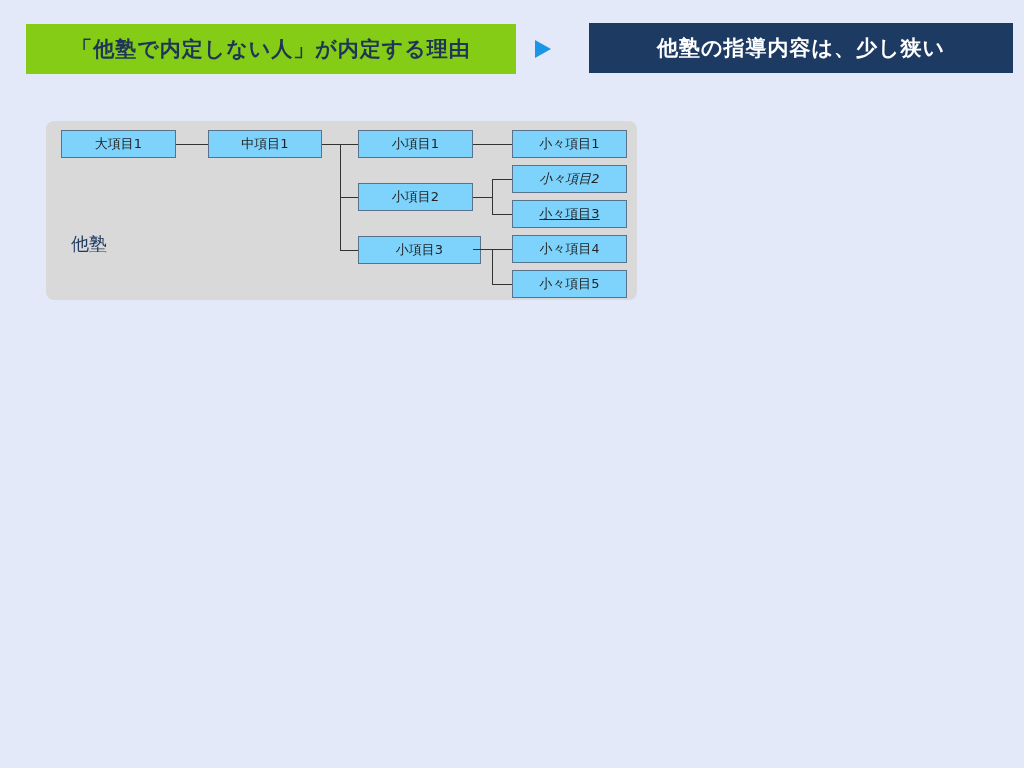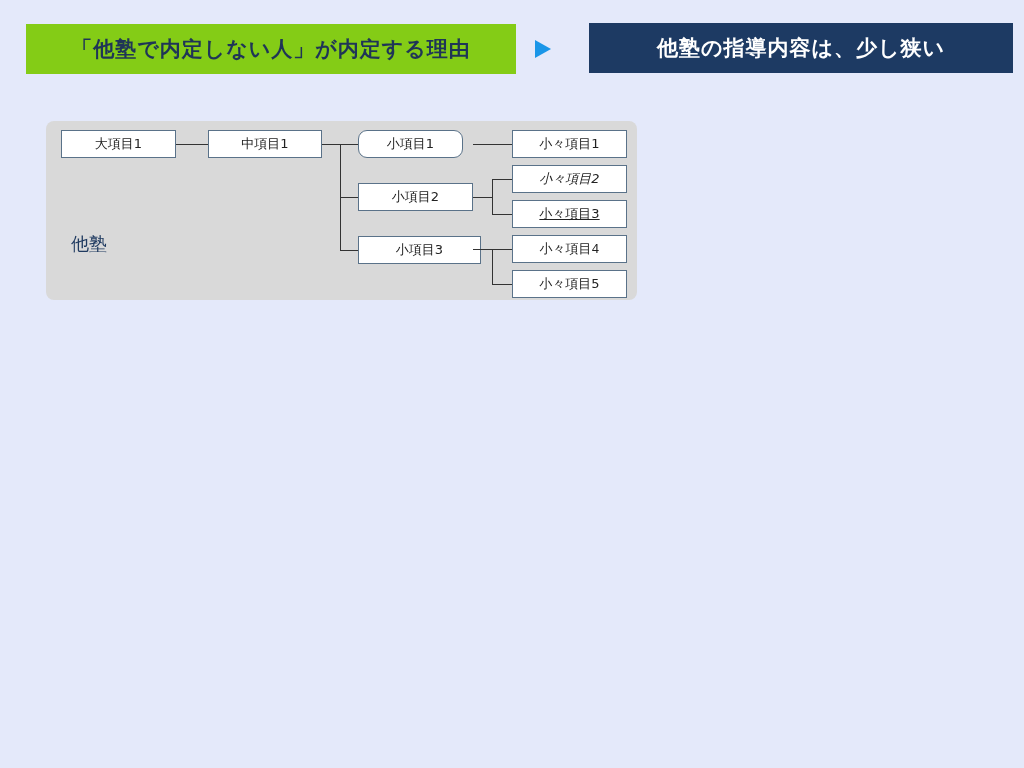--- a/index.html
+++ b/index.html
@@ -24,42 +24,42 @@
   }
   .panel {
     position:absolute; left:46px; top:121px; width:591px; height:179px;
     background:#d9d9d9; border-radius:8px;
   }
   .panel-label {
     position:absolute; left:71px; top:232px; font-size:18px; color:#1f3a60;
   }
   .node {
     position:absolute; height:28px; box-sizing:border-box;
-    border:1.5px solid #5a7289; background:#ffffff;
+    border:1.5px solid #5a7289; background:#7dd3fc;
     display:flex; align-items:center; justify-content:center;
     font-size:13px; color:#222;
   }
   .ln { position:absolute; background:#333; }
   .h { height:1px; }
   .v { width:1px; }
 </style>
 </head>
 <body>
 
 <div class="crumb-left">「他塾で内定しない人」が内定する理由</div>
 <div class="crumb-arrow"></div>
 <div class="crumb-right">他塾の指導内容は、少し狭い</div>
 
 <div class="panel"></div>
 <div class="panel-label">他塾</div>
 
 <div class="node" style="left:61px;top:130px;width:115px;">大項目1</div>
 <div class="node" style="left:208px;top:130px;width:114px;">中項目1</div>
 
-<div class="node" style="left:358px;top:130px;width:105px;border-radius:9px;">小項目1</div>
+<div class="node" style="left:358px;top:130px;width:115px;">小項目1</div>
 <div class="node" style="left:358px;top:183px;width:115px;">小項目2</div>
 <div class="node" style="left:358px;top:236px;width:123px;">小項目3</div>
 
 <div class="node" style="left:512px;top:130px;width:115px;">小々項目1</div>
 <div class="node" style="left:512px;top:165px;width:115px;font-style:italic;">小々項目2</div>
 <div class="node" style="left:512px;top:200px;width:115px;text-decoration:underline;">小々項目3</div>
 <div class="node" style="left:512px;top:235px;width:115px;font-family:Liberation Mono, monospace;">小々項目4</div>
 <div class="node" style="left:512px;top:270px;width:115px;">小々項目5</div>
 
 <div class="ln h" style="left:176px;top:144px;width:32px;"></div>

